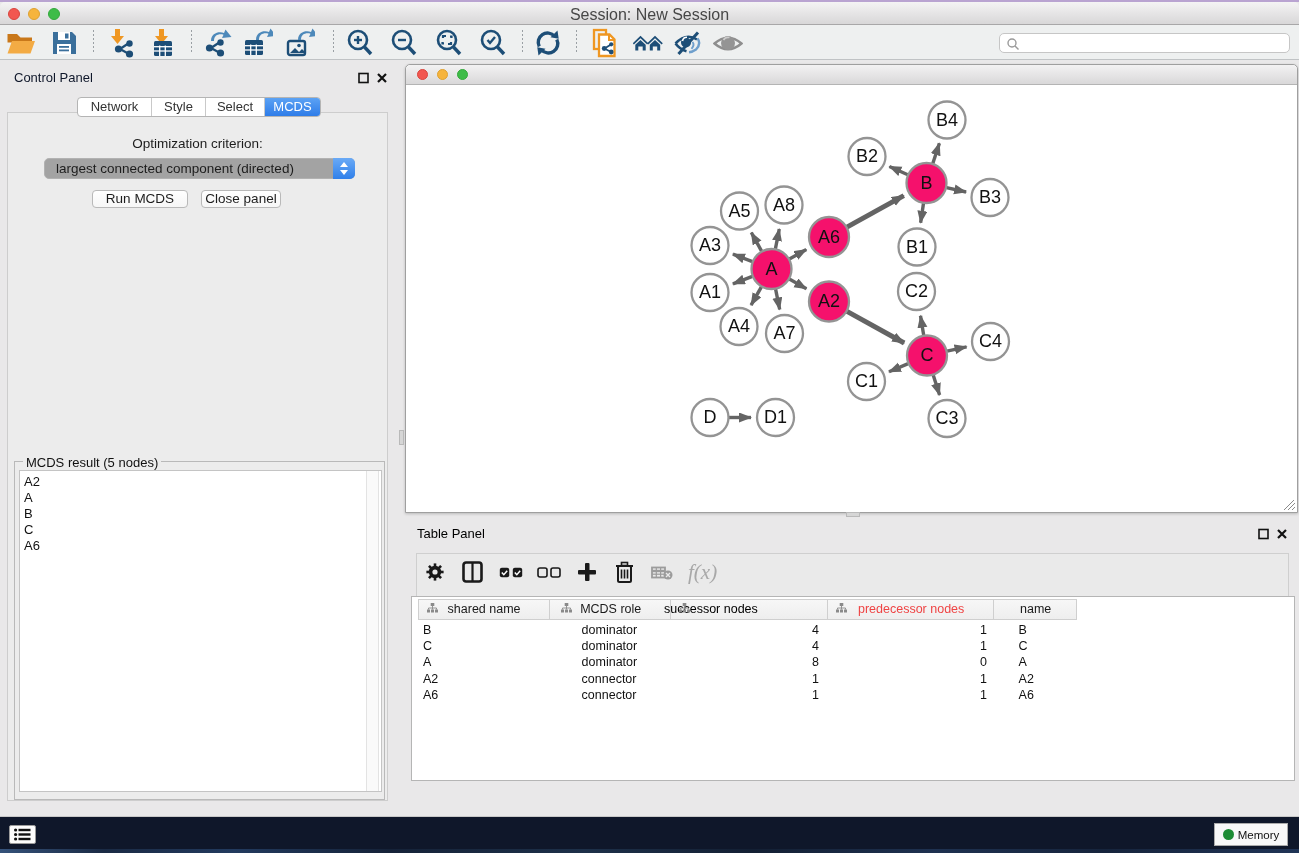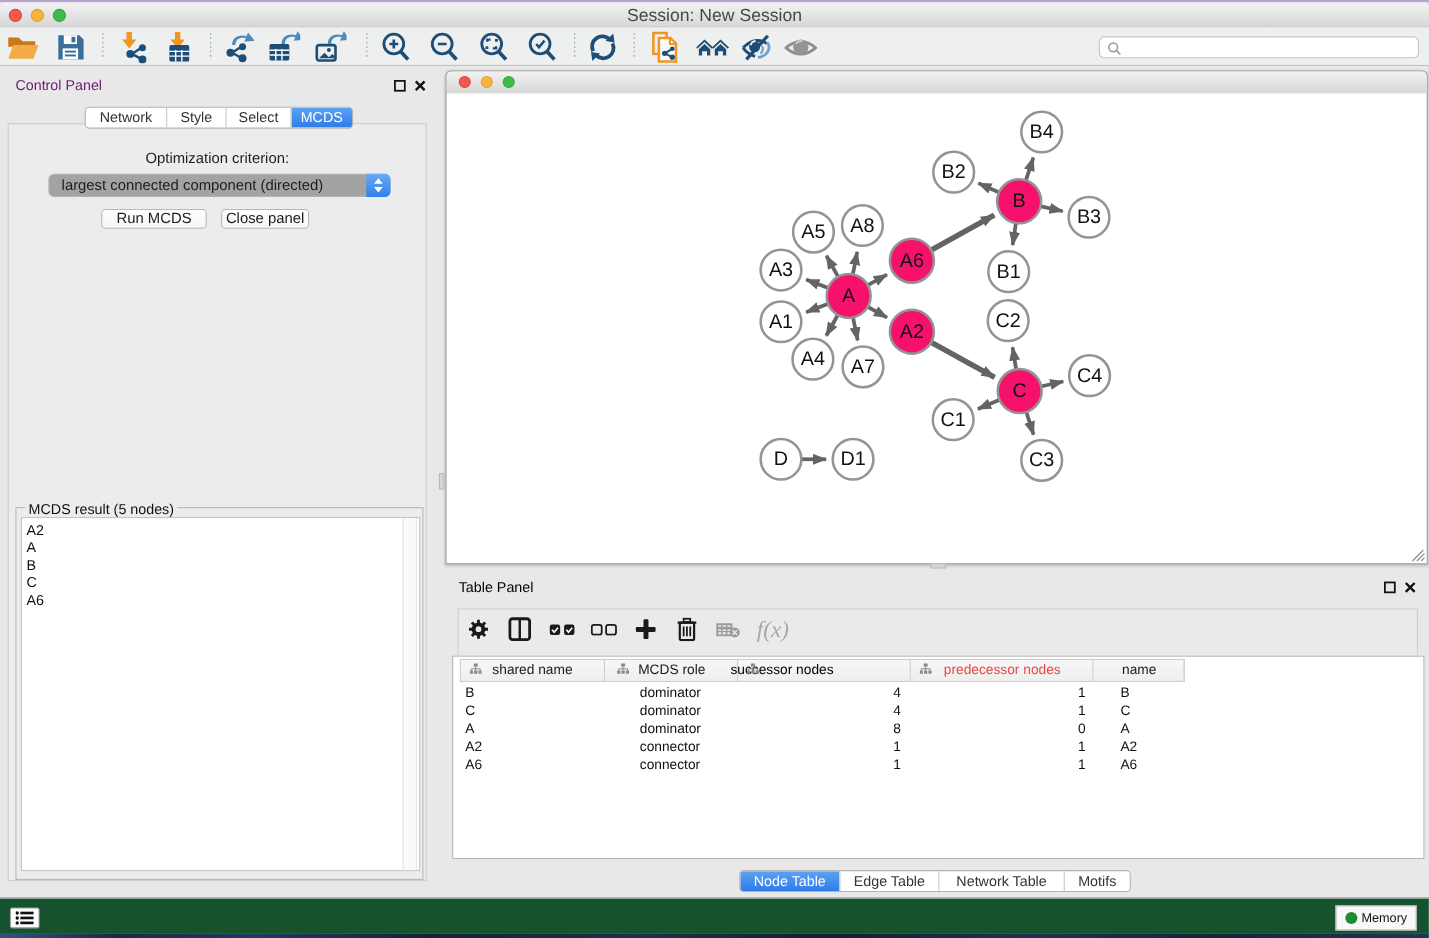--- a/index.html
+++ b/index.html
@@ -14,21 +14,21 @@
   .tl { position:absolute; border-radius:50%; width:12px; height:12px; top:6px; }
   .titletext { position:absolute; top:4px; width:100%; text-align:center; font-size:16px; color:#474747; }
   
   .toolbar { position:absolute; left:0; top:25px; width:1299px; height:35px; background:#eef0f0; border-bottom:1px solid #c0c3c5; }
   .tbi { position:absolute; top:3px; }
   .tsep { position:absolute; top:5px; width:1px; height:24px;
      background-image:linear-gradient(#9aa0a4 2px, transparent 2px); background-size:1px 4px; }
   .searchbox { position:absolute; left:999px; top:8px; width:291px; height:20px; background:#fff;
      border:1px solid #c6c6c6; border-radius:5px; }
   
-  .cp-title { position:absolute; left:14px; top:70px; font-size:13px; color:#701a75; }
+  .cp-title { position:absolute; left:14px; top:70px; font-size:13px; color:#0f172a; }
   .seg { position:absolute; z-index:3; display:flex; background:#fff; border:1px solid #b4b4b4; border-radius:4px; overflow:hidden; }
   .seg div { font-size:13px; color:#333; text-align:center; line-height:18px; border-left:1px solid #c9c9c9; }
   .seg div:first-child { border-left:none; }
   .seg div.on { background:linear-gradient(#5ca2f4,#2e7ce8); color:#fff; }
   .cp-inner { position:absolute; left:7px; top:112px; width:381px; height:689px; background:#ececec; border:1px solid #cdcdcd; }
   .opt-label { position:absolute; left:0; top:136px; width:395px; text-align:center; font-size:13.5px; color:#1d1d1d; }
   .dropdown { position:absolute; left:44px; top:158px; width:311px; height:21px; background:#a3a3a3; border:1px solid #b2b2b2; border-radius:5px; font-size:13.5px; color:#1d1d1d; line-height:19px; padding-left:11px; }
   .dd-cap { position:absolute; right:-1px; top:-1px; width:22px; height:21px; border-radius:0 5px 5px 0; background:linear-gradient(#6aaaf6,#3080ea); }
   .btn { position:absolute; height:18px; background:linear-gradient(#ffffff,#f6f6f6); border:1px solid #b9b9b9; border-radius:4px; font-size:13.5px; color:#1d1d1d; text-align:center; line-height:16px; }
   .grp { position:absolute; left:14px; top:461px; width:371px; height:339px; border:1px solid #b9b9b9; }
@@ -485,29 +485,23 @@
 <div style="position:absolute;left:307px;top:74.8px;width:100px;text-align:right;font-size:12.5px;color:#111">1</div>
 <div style="position:absolute;left:475px;top:74.8px;width:100px;text-align:right;font-size:12.5px;color:#111">1</div>
 <div style="position:absolute;left:606.6px;top:74.8px;font-size:12.5px;color:#111">A2</div>
 <div style="position:absolute;left:11px;top:91.2px;font-size:12.5px;color:#111">A6</div>
 <div style="position:absolute;left:169.6px;top:91.2px;font-size:12.5px;color:#111">connector</div>
 <div style="position:absolute;left:307px;top:91.2px;width:100px;text-align:right;font-size:12.5px;color:#111">1</div>
 <div style="position:absolute;left:475px;top:91.2px;width:100px;text-align:right;font-size:12.5px;color:#111">1</div>
 <div style="position:absolute;left:606.6px;top:91.2px;font-size:12.5px;color:#111">A6</div>
 
   </div>
-  <div class="seg" style="left:267px;top:274px;width:356px;height:20px">
-    <div class="on" style="width:90px">Node Table</div>
-      <div style="width:90px">Edge Table</div>
-      <div style="width:114px">Network Table</div>
-      <div style="width:60px">Motifs</div>
-  </div>
-</div>
-
-<div class="abs" style="left:0;top:816px;width:1299px;height:33px;background:#14532d;border-top:1px solid #c8c8c8">
+</div>
+
+<div class="abs" style="left:0;top:816px;width:1299px;height:33px;background:#0f172a;border-top:1px solid #c8c8c8">
   <div class="abs" style="left:9px;top:8px;width:27px;height:19px;background:#fdfdfd;border:1px solid #9b9b9b;border-radius:2px">
     <svg width="17" height="13" viewBox="0 0 17 13" style="position:absolute;left:4px;top:2px">
       <g fill="#111">
           <circle cx="1.6" cy="2" r="1.6"></circle>
           <circle cx="1.6" cy="6.5" r="1.6"></circle>
           <circle cx="1.6" cy="11" r="1.6"></circle>
           <rect x="4.5" y="0.8" width="12" height="2.4"></rect>
           <rect x="4.5" y="5.3" width="12" height="2.4"></rect>
           <rect x="4.5" y="9.8" width="12" height="2.4"></rect>
         </g>

